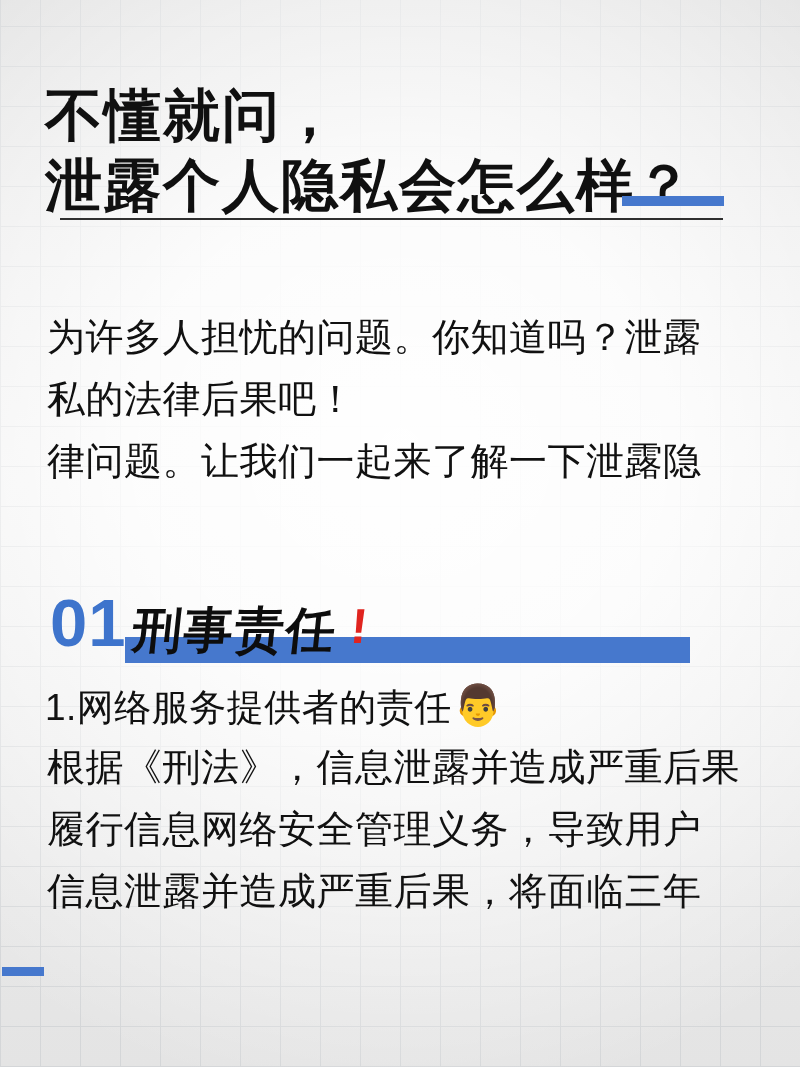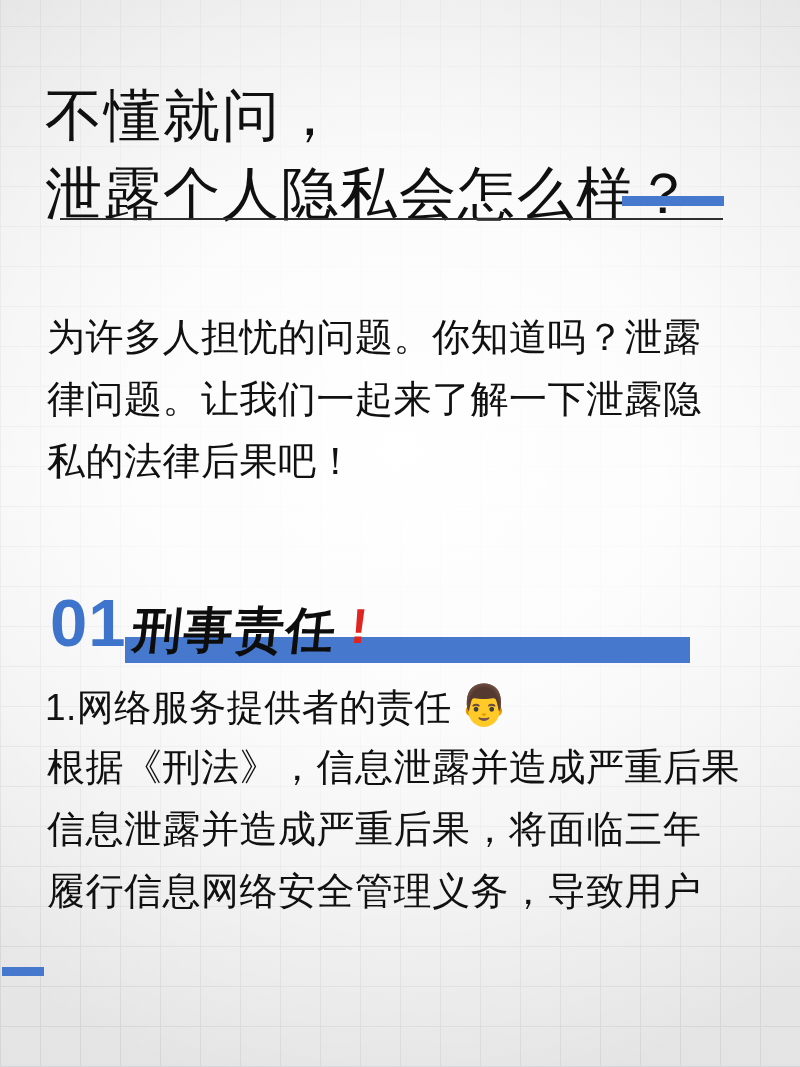--- a/index.html
+++ b/index.html
@@ -22,27 +22,27 @@
       repeating-linear-gradient(90deg, #d4d6d8 0px, #d4d6d8 1px, transparent 1px, transparent 40px),
       linear-gradient(180deg, #e2e2e2 0%, #efefef 45%, #e4e4e4 100%);
     color: #141414;
   }
 
   .abs { position: absolute; }
 
   .title-line {
     left: 45px;
     font-size: 57px;
-    font-weight: 400;
+    font-weight: 700;
     letter-spacing: 2px;
     color: #101010;
     white-space: nowrap;
   }
   .title-line-1 { top: 78px; }
-  .title-line-2 { top: 156px; }
+  .title-line-2 { top: 148px; }
 
   .title-accent-dash {
     left: 622px; top: 196px;
     width: 102px; height: 10px;
     background: var(--accent, #4678cd);
   }
 
   .title-rule {
     left: 60px; top: 218px;
     width: 663px; height: 2px;
@@ -91,21 +91,21 @@
     font-size: 49px;
     font-weight: 900;
     color: var(--exclaim-red, #e0241f);
     transform: skewX(-6deg);
   }
 
   .subheading-row {
     left: 45px; top: 683px;
     display: flex;
     align-items: flex-start;
-    gap: 8px;
+    gap: 2px;
   }
   .subheading {
     font-size: 37px;
     font-weight: 500;
     letter-spacing: 0.5px;
     color: #111111;
     white-space: nowrap;
   }
   .subheading-emoji {
     font-size: 40px;
@@ -126,37 +126,37 @@
 <div class="poster">
 
   <div class="abs title-line title-line-1">不懂就问，</div>
   <div class="abs title-line title-line-2">泄露个人隐私会怎么样？</div>
 
   <div class="abs title-accent-dash"></div>
   <div class="abs title-rule"></div>
 
   <div class="abs intro-block">
     <div class="intro-line">为许多人担忧的问题。你知道吗？泄露</div>
+    <div class="intro-line">私的法律后果吧！</div>
     <div class="intro-line">律问题。让我们一起来了解一下泄露隐</div>
-    <div class="intro-line">私的法律后果吧！</div>
   </div>
 
   <div class="abs section-bar"></div>
   <div class="abs section-number">01</div>
   <div class="abs section-title-row">
     <span class="section-title">刑事责任</span>
     <span class="section-exclaim">!</span>
   </div>
 
   <div class="abs subheading-row">
     <span class="subheading">1.网络服务提供者的责任</span>
     <span class="subheading-emoji">👨</span>
   </div>
 
   <div class="abs body-block">
     <div class="body-line">根据《刑法》，信息泄露并造成严重后果</div>
+    <div class="body-line">履行信息网络安全管理义务，导致用户</div>
     <div class="body-line">信息泄露并造成严重后果，将面临三年</div>
-    <div class="body-line">履行信息网络安全管理义务，导致用户</div>
   </div>
 
   <div class="abs bottom-accent-dash"></div>
 
 </div>
 
 </body></html>

